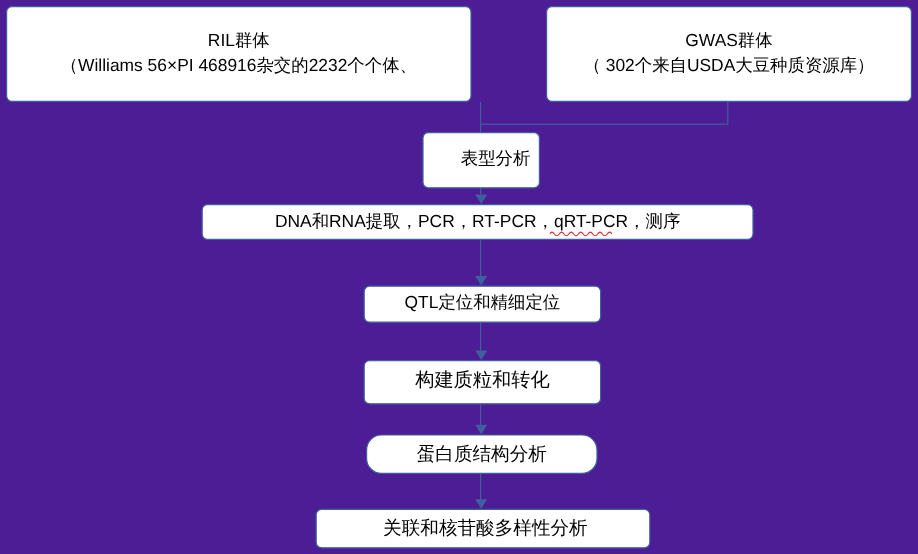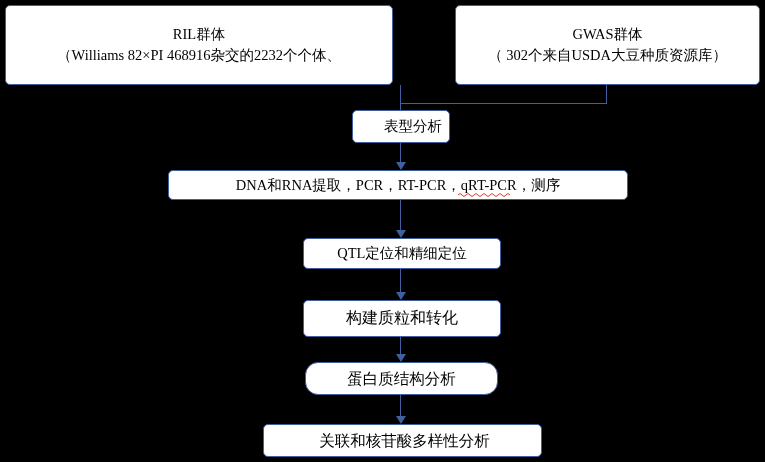--- a/index.html
+++ b/index.html
@@ -7,23 +7,22 @@
     padding: 0;
     background: #ffffff;
   }
   body {
     font-family: "Liberation Sans", "DejaVu Sans", sans-serif;
   }
   #canvas {
     position: relative;
     width: 765px;
     height: 462px;
-    background: #000000;
+    background: #4c1d95;
     overflow: hidden;
-    font-family: Liberation Serif, serif;
   }
   .node {
     position: absolute;
     box-sizing: border-box;
     border: 1px solid #3f5f9e;
     border-radius: 5px;
     background: #ffffff;
     color: #000000;
     display: flex;
     flex-direction: column;
@@ -50,21 +49,21 @@
   #node-gwas {
     left: 455px;
     top: 5px;
     width: 305px;
     height: 80px;
   }
   #node-pheno {
     left: 352px;
     top: 110px;
     width: 98px;
-    height: 33px;
+    height: 47px;
     padding-left: 32px;
   }
   #node-extract {
     left: 168px;
     top: 170px;
     width: 460px;
     height: 30px;
   }
   #node-qtl {
     left: 303px;
@@ -141,21 +140,21 @@
   <div class="arrow" style="left:395.5px; top:292px;"></div>
 
   <div class="conn v" style="left:400px; top:337px; height:17px;"></div>
   <div class="arrow" style="left:395.5px; top:354px;"></div>
 
   <div class="conn v" style="left:400px; top:395px; height:21px;"></div>
   <div class="arrow" style="left:395.5px; top:416px;"></div>
 
   <div class="node" id="node-ril">
     <span class="line">RIL群体</span>
-    <span class="line">（Williams 82×PI 468916杂交的2232个个体、</span>
+    <span class="line">（Williams 56×PI 468916杂交的2232个个体、</span>
   </div>
 
   <div class="node" id="node-gwas">
     <span class="line">GWAS群体</span>
     <span class="line">（ 302个来自USDA大豆种质资源库）</span>
   </div>
 
   <div class="node" id="node-pheno">
     <span class="line">表型分析</span>
   </div>

